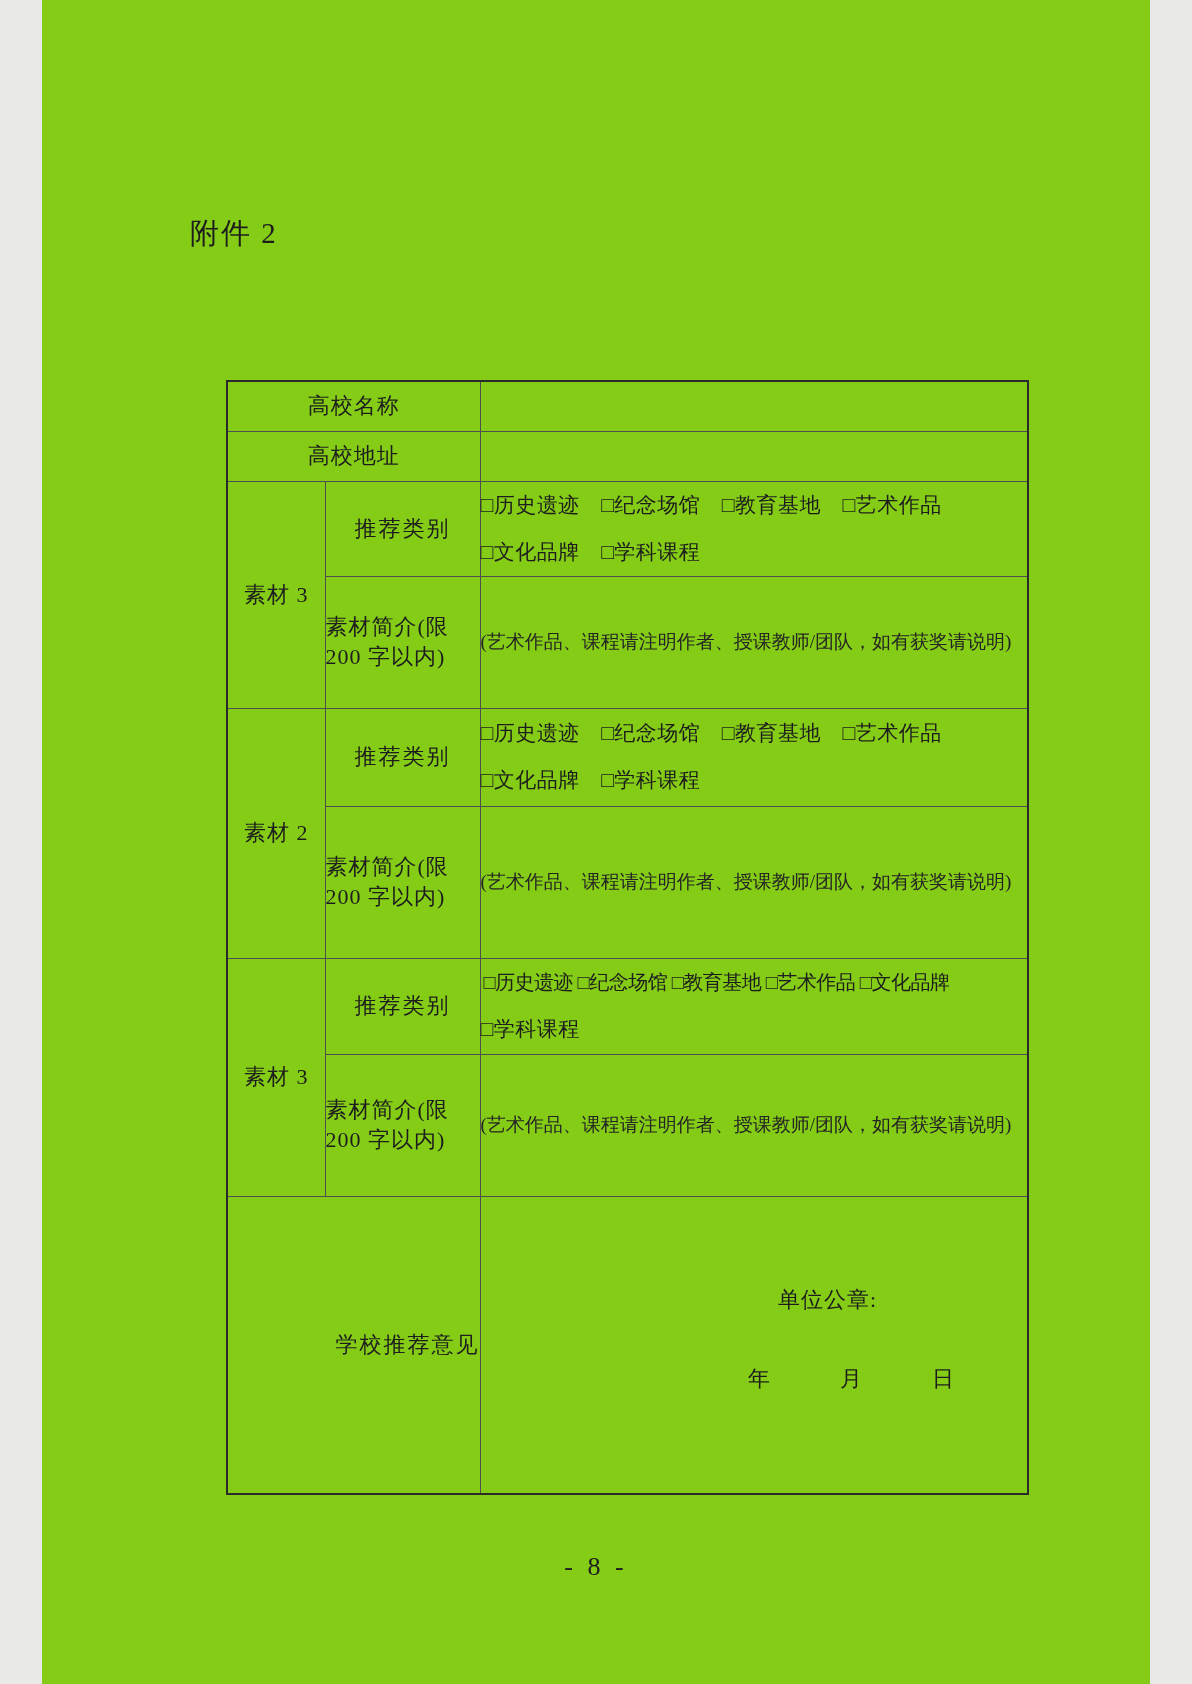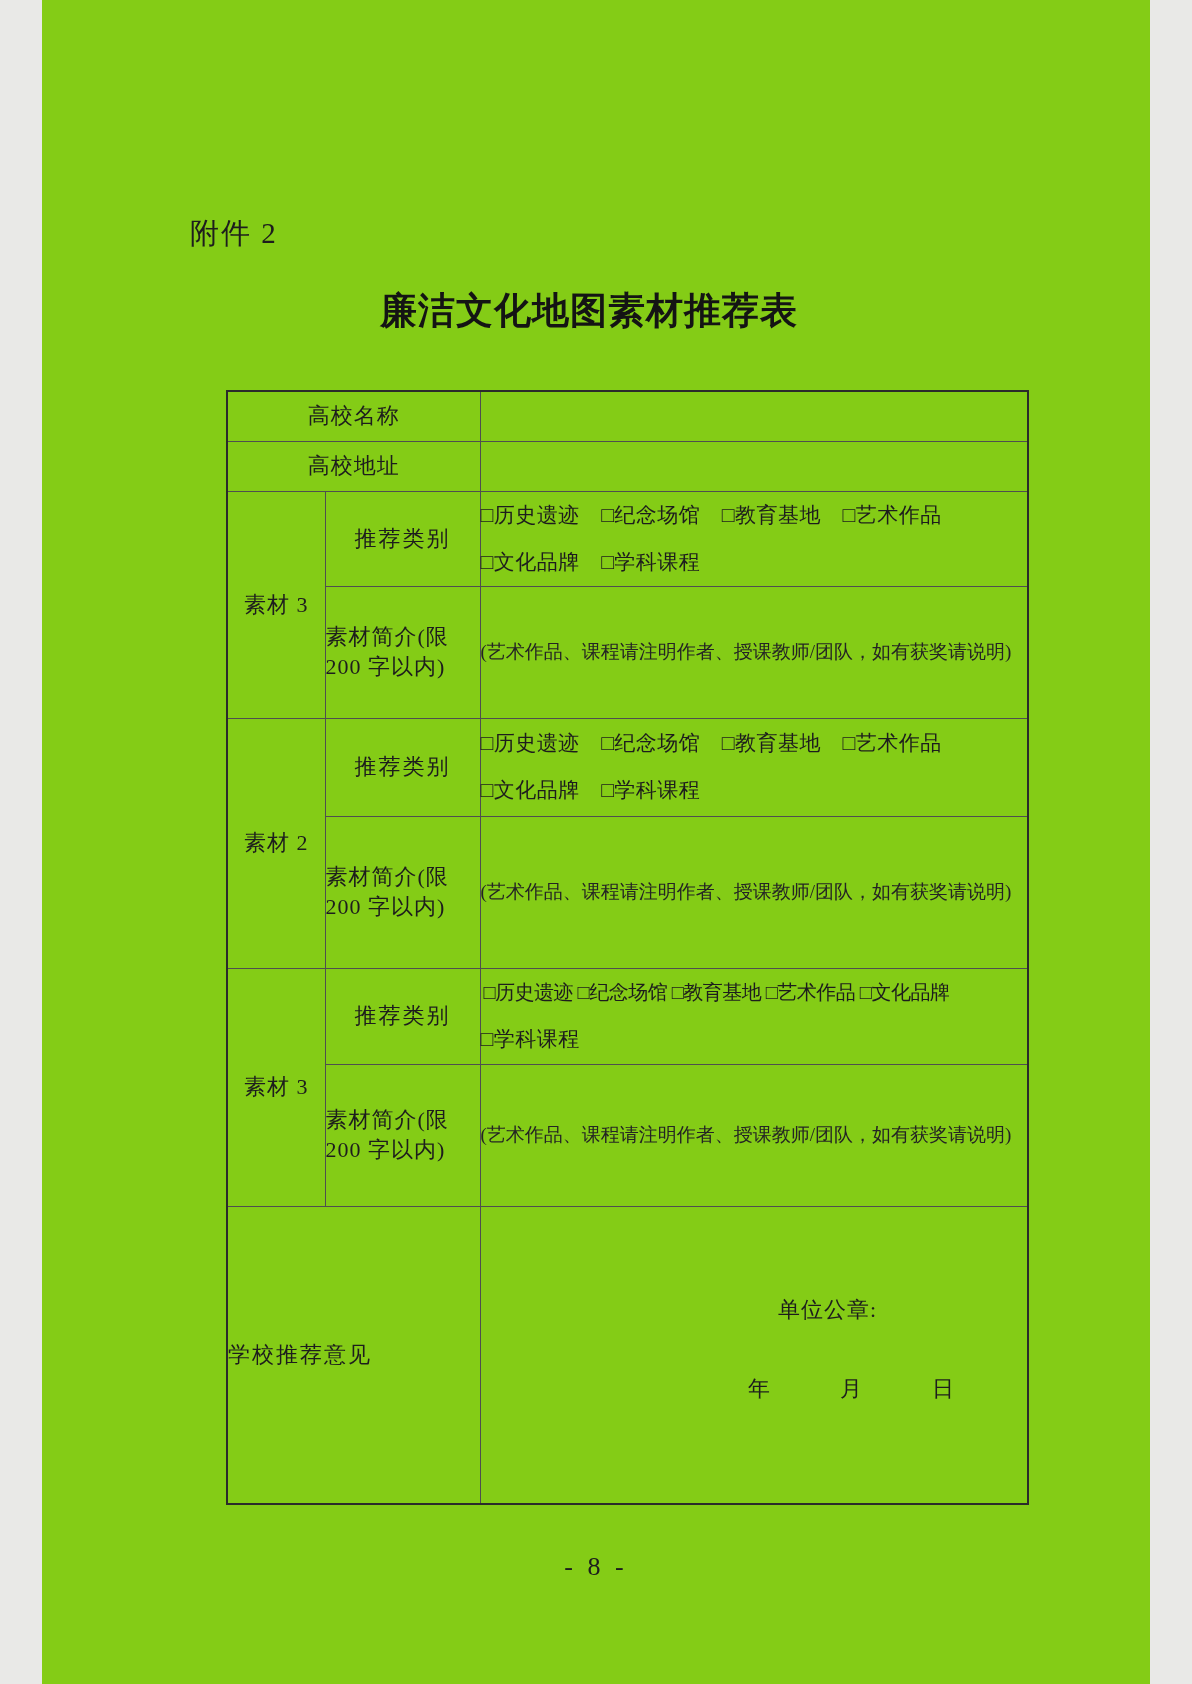--- a/index.html
+++ b/index.html
@@ -28,21 +28,21 @@
     width:800px;
     text-align:center;
     font-family:"Liberation Sans","DejaVu Sans",sans-serif;
     font-weight:bold;
     font-size:37px;
     letter-spacing:1px;
     color:#141414;
   }
   table.form{
     position:absolute;
-    left:184px; top:390px;
+    left:184px; top:380px;
     width:801px;
     border-collapse:collapse;
     table-layout:fixed;
     border:2px solid #2b2b2b;
   }
   table.form td{
     border:1px solid #4f4f4f;
     padding:0;
     vertical-align:middle;
     font-size:22px;
@@ -86,21 +86,21 @@
     text-align:left;
     padding-top:5px;
   }
   .intro-note{
     font-size:19px;
     white-space:nowrap;
     letter-spacing:0;
     color:#242424;
   }
   td.opinion{
-    text-align:left;
+    text-align:right;
     letter-spacing:2px;
   }
   td.seal-cell{
     vertical-align:bottom;
     border-radius:14px;
   }
   .seal-label{
     text-align:right;
     padding-right:150px;
     font-size:22px;
@@ -123,21 +123,20 @@
     letter-spacing:4px;
   }
 </style>
 </head>
 <body>
 
 <div class="page">
 
   <div class="attachment">附件 2</div>
 
-  <div class="doc-title">廉洁文化地图素材推荐表</div>
 
   <table class="form">
     <colgroup>
       <col style="width:98px">
       <col style="width:155px">
       <col style="width:548px">
     </colgroup>
 
     <tbody>
         <tr style="height:50px">

